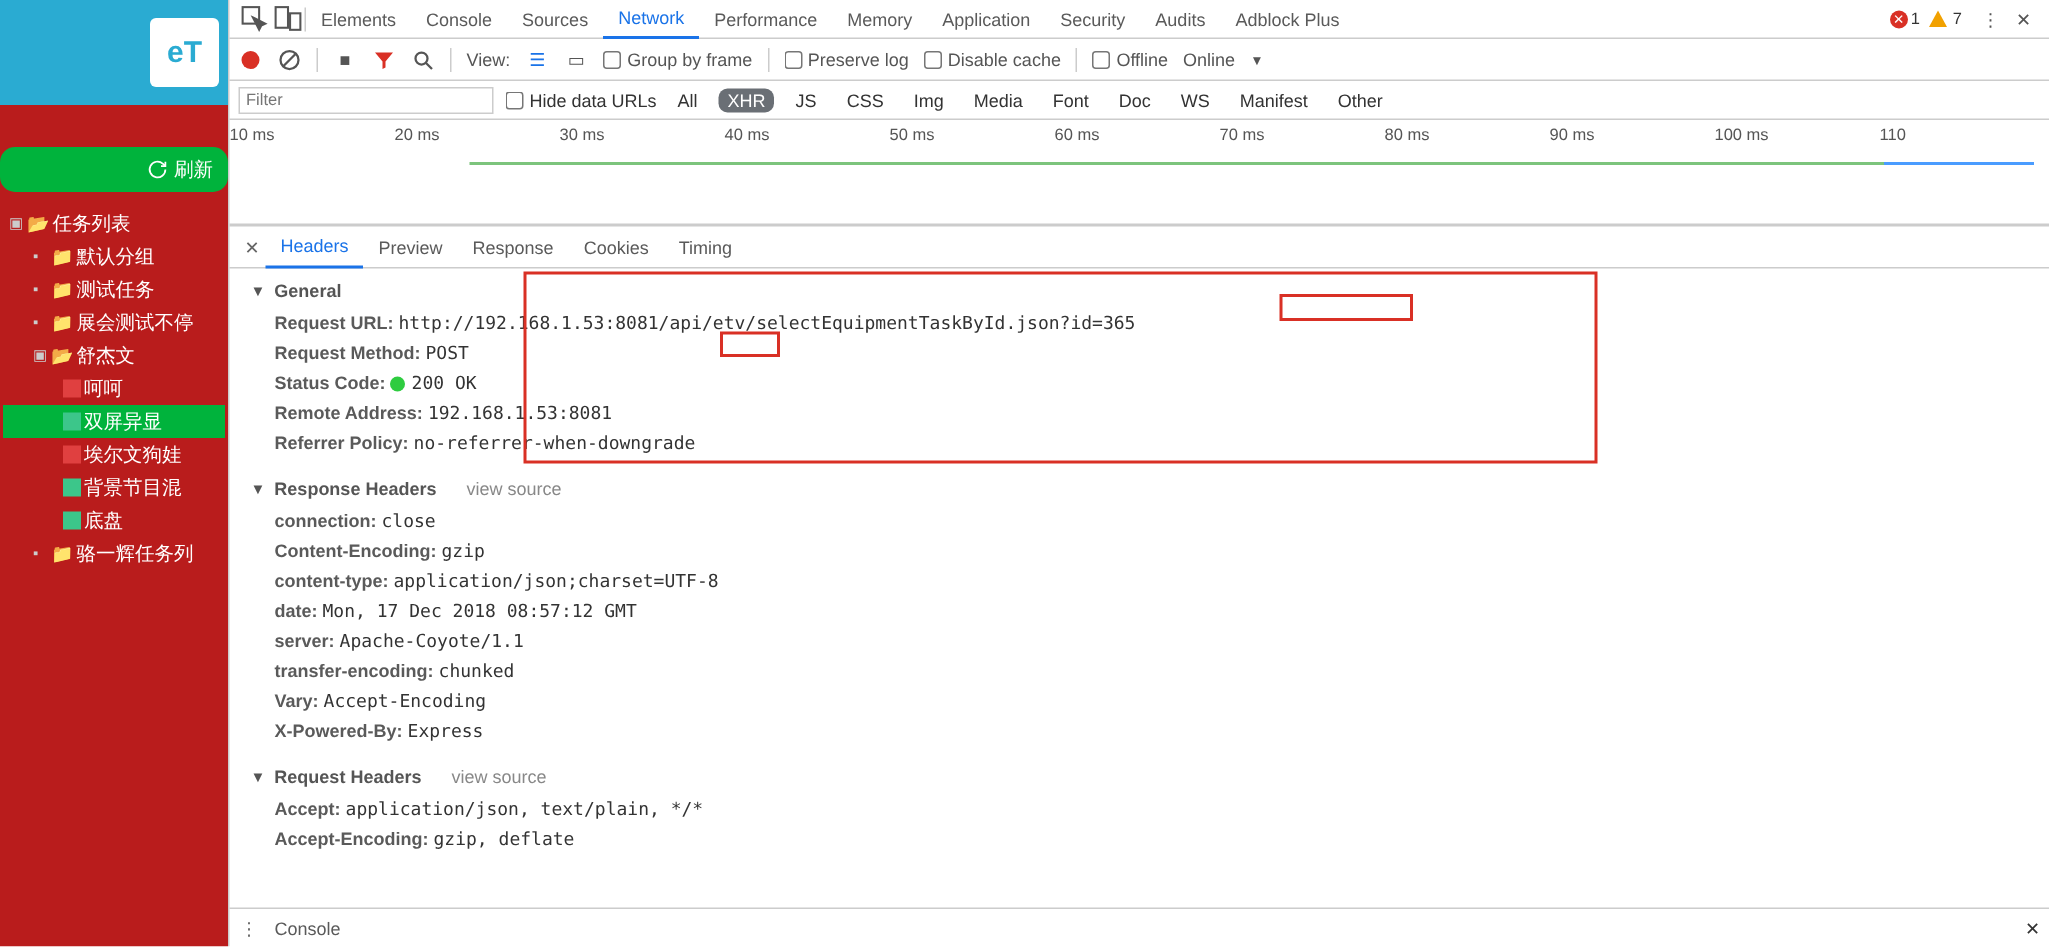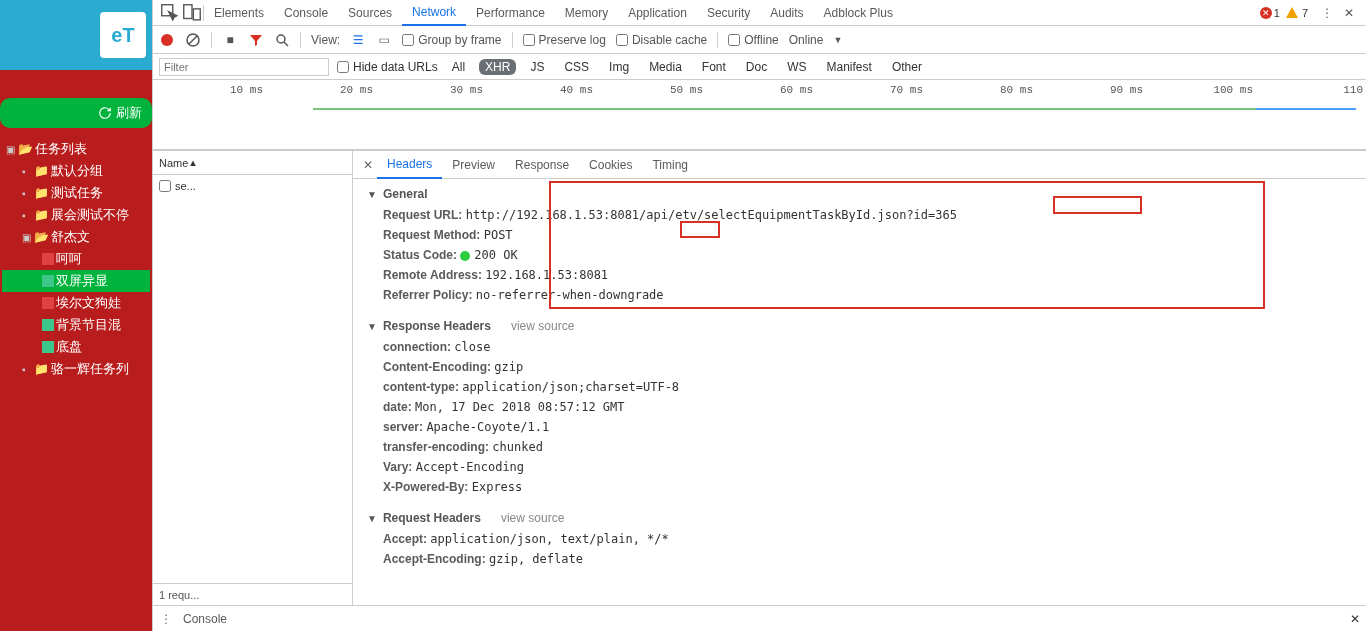--- a/index.html
+++ b/index.html
@@ -35,21 +35,21 @@
 .tool-sep { width:1px; height:16px; background:#ccc; }
 .tool-btn { width:16px; height:16px; display:flex; align-items:center; justify-content:center; }
 .chk { display:flex; align-items:center; gap:4px; }
 .chk input { width:12px; height:12px; }
 .filter-bar { height:26px; border-bottom:1px solid #ccc; display:flex; align-items:center; padding:0 6px; gap:8px; }
 .filter-input { width:170px; height:18px; border:1px solid #ccc; padding:0 4px; font-size:11px; color:#888; }
 .pill { padding:1px 6px; border-radius:6px; cursor:pointer; }
 .pill.active { background:#6a6f75; color:#fff; }
 .timeline { height:70px; border-bottom:1px solid #ccc; position:relative; }
 .tl-ticks { display:flex; padding:4px 0 0 0; }
-.tl-tick { width:110px; text-align:right; font-size:11px; color:#555;font-family:Liberation Mono, monospace; }
+.tl-tick { width:110px; text-align:left; font-size:11px; color:#555; }
 .tl-line { position:absolute; top:28px; left:160px; right:10px; height:2px; background:#7cc47c; }
 .tl-blue { position:absolute; top:28px; right:10px; width:100px; height:2px; background:#4a9cff; }
 .panes { flex:1; display:flex; min-height:0; border-top:1px solid #ccc; }
 .req-list { width:200px; border-right:1px solid #ccc; display:flex; flex-direction:column; }
 .req-list-head { height:24px; border-bottom:1px solid #ccc; display:flex; align-items:center; padding:0 6px; font-size:11px; }
 .req-list-head .arrow { margin-left:2px; }
 .req-row { height:22px; display:flex; align-items:center; padding:0 6px; gap:4px; font-size:11px; }
 .req-row input { width:12px; height:12px; }
 .req-footer { margin-top:auto; height:22px; border-top:1px solid #ccc; display:flex; align-items:center; padding:0 6px; font-size:11px; color:#555; }
 .detail { flex:1; display:flex; flex-direction:column; min-height:0; }
@@ -262,31 +262,20 @@
       <div class="tl-tick">80 ms</div>
       <div class="tl-tick">90 ms</div>
       <div class="tl-tick">100 ms</div>
       <div class="tl-tick">110</div>
     </div>
     <div class="tl-line"></div>
       <div class="tl-blue"></div>
   </div>
 
   <div class="panes">
-    <div class="req-list">
-      <div class="req-list-head">
-          <span>Name</span>
-          <span class="arrow">▴</span>
-        </div>
-      <div class="req-row">
-          <input type="checkbox" style="">
-          <span>se...</span>
-        </div>
-      <div class="req-footer">1 requ...</div>
-    </div>
     <div class="detail">
       <div class="detail-tabs">
         <div class="close">✕</div>
         <div class="dtab active">Headers</div>
         <div class="dtab">Preview</div>
         <div class="dtab">Response</div>
         <div class="dtab">Cookies</div>
         <div class="dtab">Timing</div>
       </div>
       <div class="detail-body">

